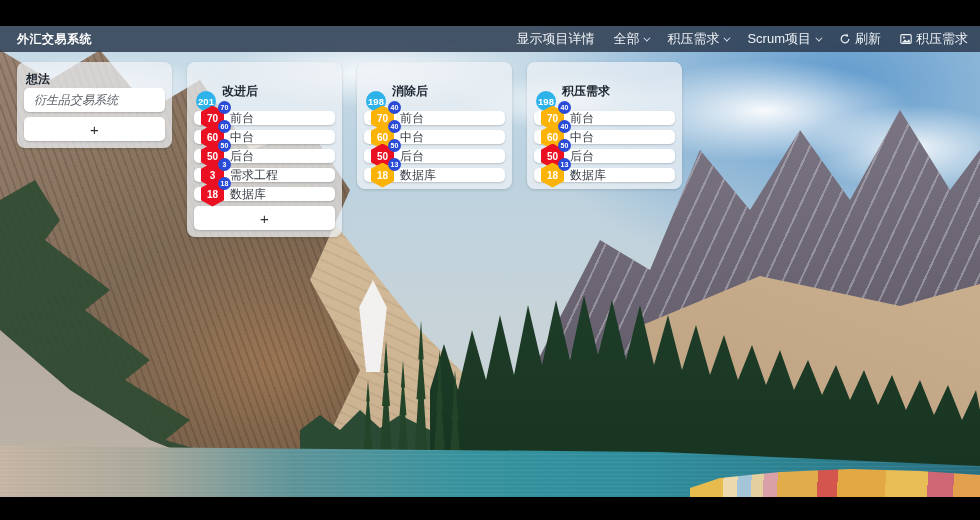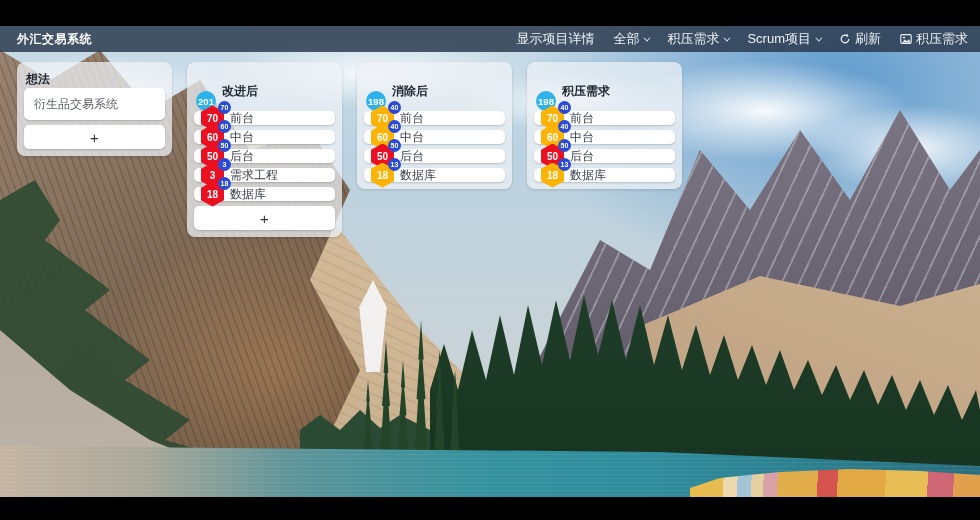--- a/index.html
+++ b/index.html
@@ -73,21 +73,21 @@
   .board { position:absolute; left:17px; top:62px; z-index:5; display:flex; gap:15px; align-items:flex-start; }
   .column { width:155px; background:rgba(238,242,246,.74); border-radius:8px; padding:7px;
     box-shadow:0 1px 3px rgba(0,0,0,.15); }
   .col-header { display:flex; align-items:center; gap:6px; padding:2px 2px 0 2px; }
   .count-badge { min-width:20px; height:20px; border-radius:50%; background:#2db3ea; color:#fff;
     font-size:9.5px; font-weight:700; display:flex; align-items:center; justify-content:center; padding:0 2px;margin-top:20px; }
   .col-title { font-size:12px; font-weight:700; color:#1c2430; }
   .cards { display:flex; flex-direction:column; gap:5px; }
   .card { background:#fff; border-radius:5px; height:14px; display:flex; align-items:center;
     box-shadow:0 1px 2px rgba(0,0,0,.18); cursor:pointer; }
-  .card.text-card { height:32px; padding-left:10px; }
+  .card.text-card { height:24px; padding-left:10px;font-style:italic; }
   .card.text-card .card-label { color:#5a6068; margin-left:0; }
   .hex-wrap { position:relative; width:23px; height:25px; margin-left:7px; flex:0 0 auto; }
   .hex { position:absolute; inset:0; clip-path:polygon(50% 0,100% 25%,100% 75%,50% 100%,0 75%,0 25%);
     color:#fff; font-size:10px; font-weight:700; display:flex; align-items:center; justify-content:center; }
   .mini-badge { position:absolute; top:-5px; right:-7px; min-width:13px; height:13px; border-radius:50%;
     background:#2a4bd7; color:#fff; font-size:7px; font-weight:700; display:flex; align-items:center;
     justify-content:center; padding:0 1px; z-index:2; }
   .card-label { font-size:12px; color:#3a4049; margin-left:6px; white-space:nowrap; }
   .add-card { background:#fff; border-radius:5px; height:24px; display:flex; align-items:center;
     justify-content:center; box-shadow:0 1px 2px rgba(0,0,0,.18); cursor:pointer; }

